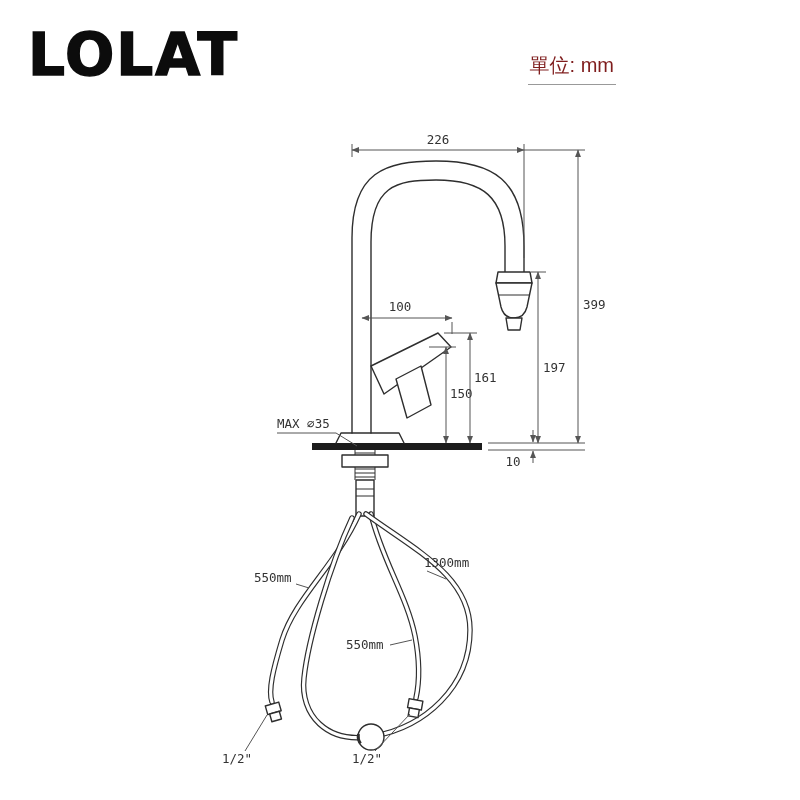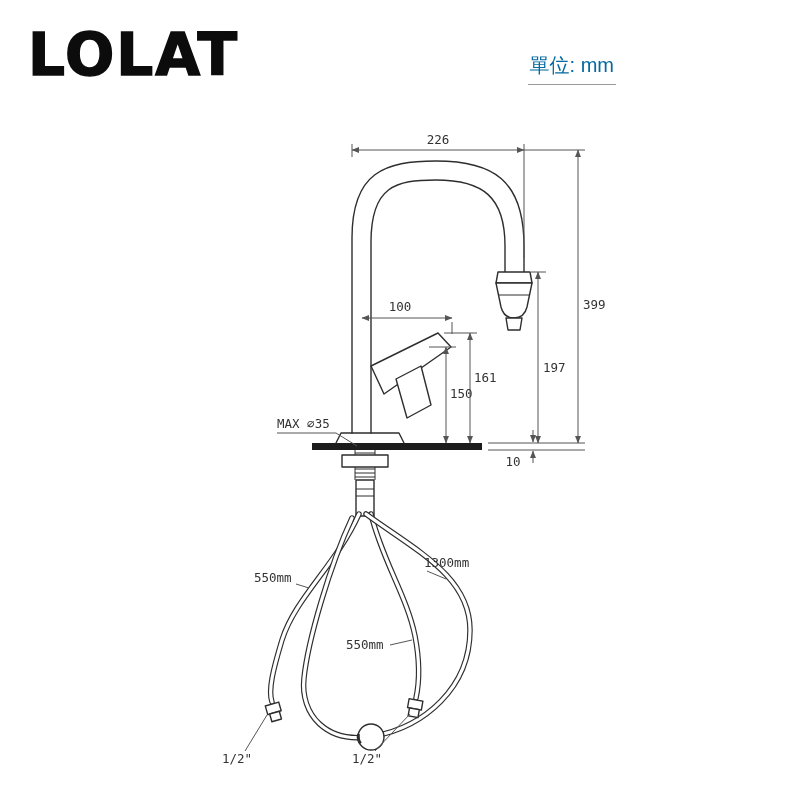--- a/index.html
+++ b/index.html
@@ -1,21 +1,21 @@
 <!DOCTYPE html>
 <html><head>
 <meta charset="utf-8">
 <style>
   html,body{margin:0;padding:0;background:#fff;}
   .page{position:relative;width:670px;height:800px;background:#ffffff;overflow:hidden;
         font-family:"Liberation Sans",sans-serif;border-radius:8px;}
   .brand{position:absolute;left:28px;top:24px;font-family:"DejaVu Sans",sans-serif;
          font-weight:900;font-size:58px;line-height:1.1;letter-spacing:2px;color:#0c0c0c;
          -webkit-text-stroke:1.5px #0c0c0c;}
-  .unit{position:absolute;right:54px;top:52px;font-size:20px;color:#0369a1;
+  .unit{position:absolute;right:54px;top:52px;font-size:20px;color:#7f1d1d;
         padding:0 2px 5px 2px;border-bottom:1px solid #999;}
   svg.drawing{position:absolute;left:0;top:0;}
   .outline{fill:none;stroke:#2e2e2e;stroke-width:1.4;stroke-linecap:round;stroke-linejoin:round;}
   .outline-fill{fill:#ffffff;stroke:#2e2e2e;stroke-width:1.4;stroke-linejoin:round;}
   .thin{stroke:#2e2e2e;stroke-width:1;fill:none;}
   .deck{fill:#1c1c1c;stroke:none;}
   .dimline{stroke:#555;stroke-width:1;fill:none;}
   .hose-outer{fill:none;stroke:#2e2e2e;stroke-width:5.5;stroke-linecap:round;}
   .hose-inner{fill:none;stroke:#ffffff;stroke-width:3.2;stroke-linecap:round;}
   .dim-text{font-family:"DejaVu Sans Mono","Liberation Mono",monospace;font-size:12.5px;fill:#333;}

